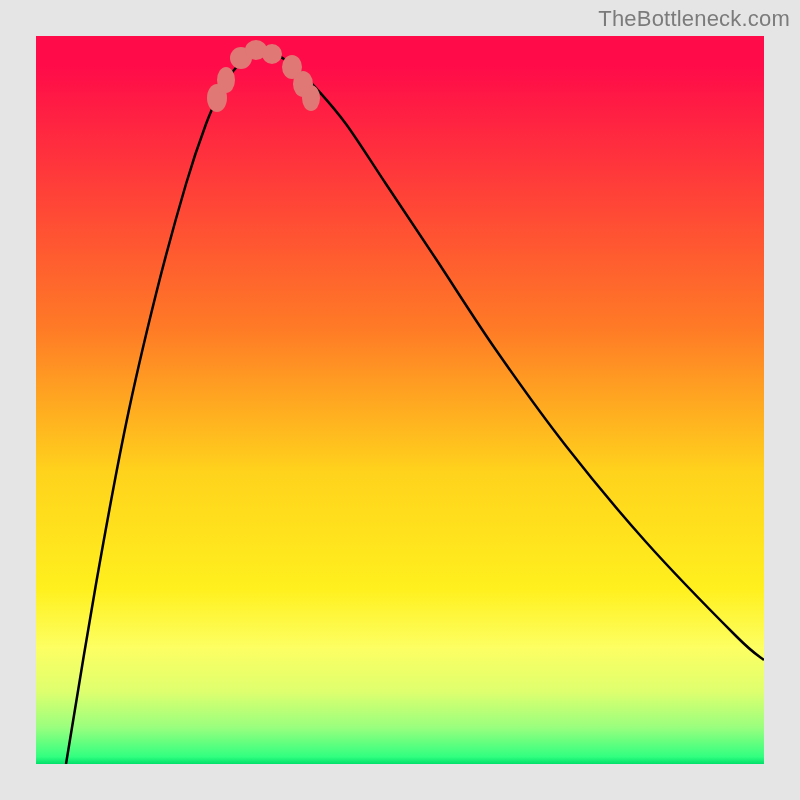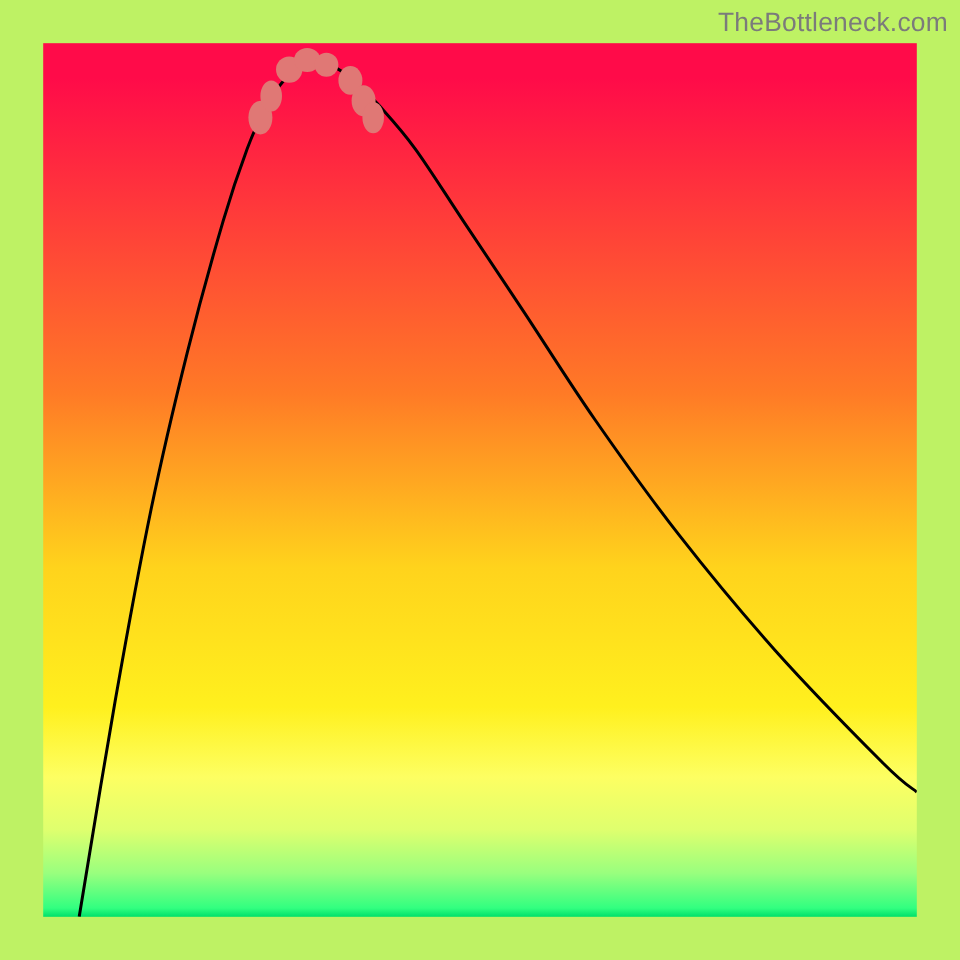--- a/index.html
+++ b/index.html
@@ -9,21 +9,21 @@
     height: 800px;
     background: #000;
     overflow: hidden;
   }
   .frame {
     position: absolute;
     top: 0;
     left: 0;
     width: 800px;
     height: 800px;
-    background: #bef264;
+    background: #e5e5e5;
   }
   .plot-area {
     position: absolute;
     left: 36px;
     top: 36px;
     width: 728px;
     height: 728px;
     background: linear-gradient(
       to bottom,
       #ff0b49 0%,

